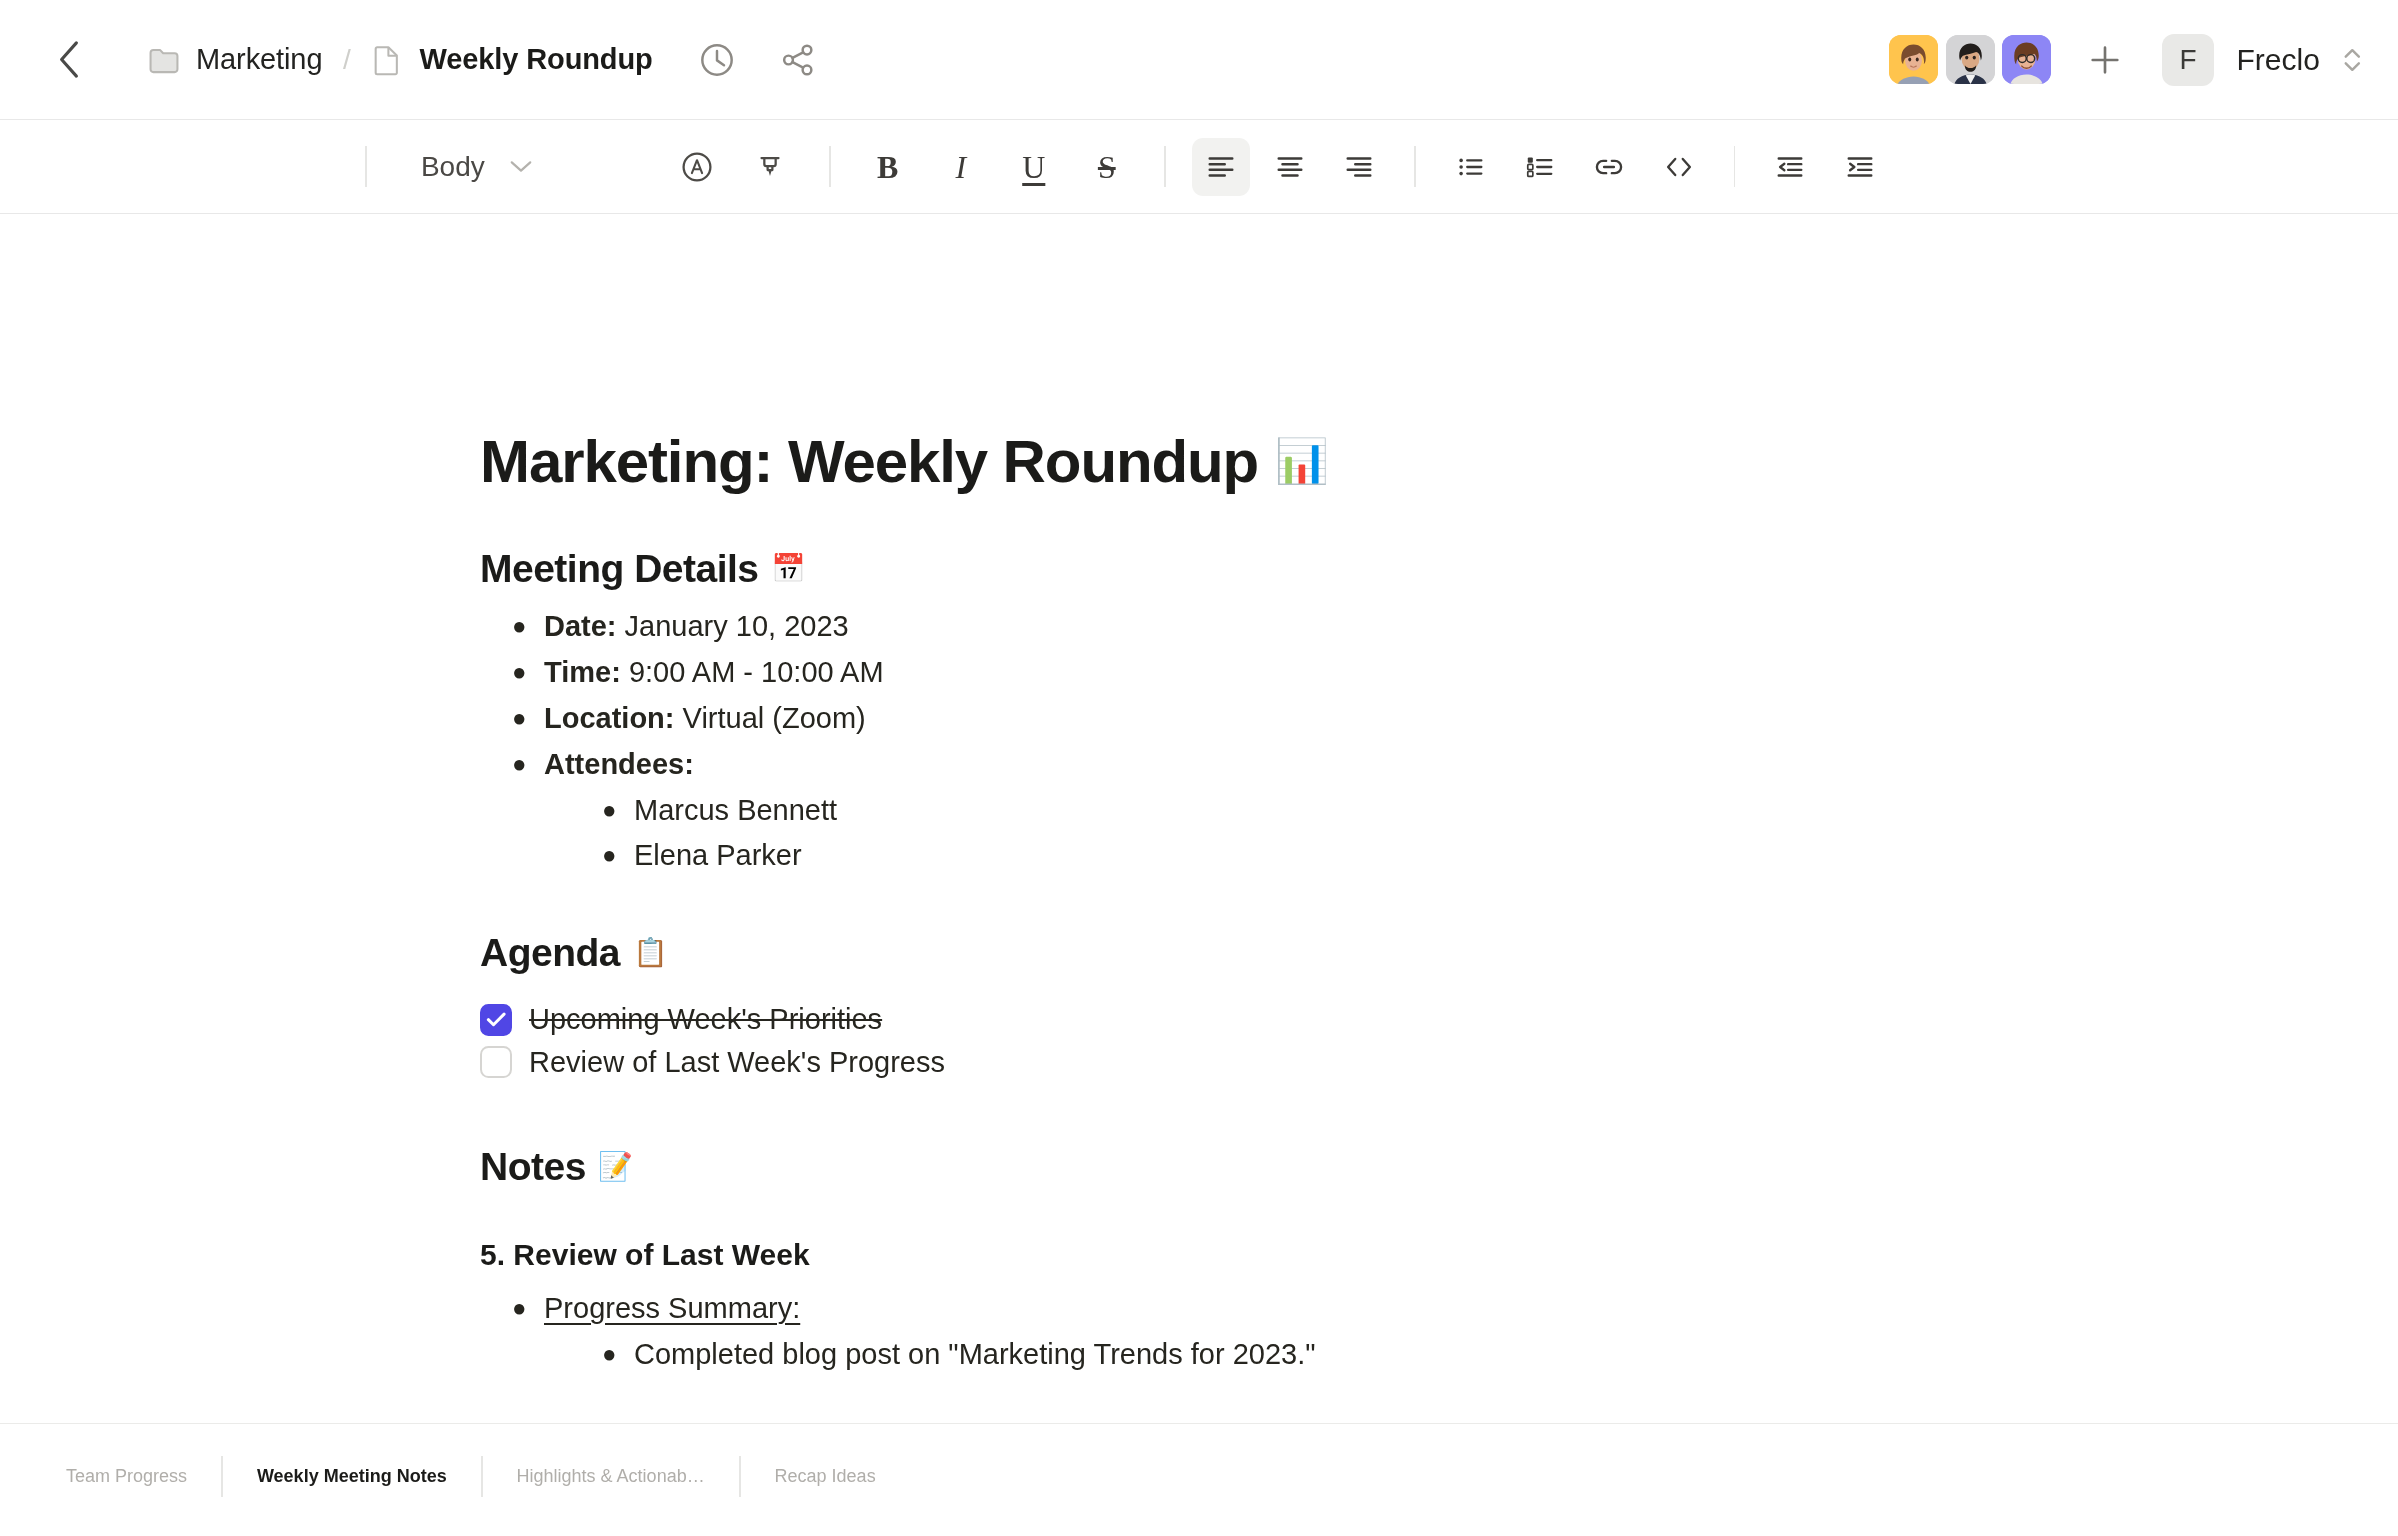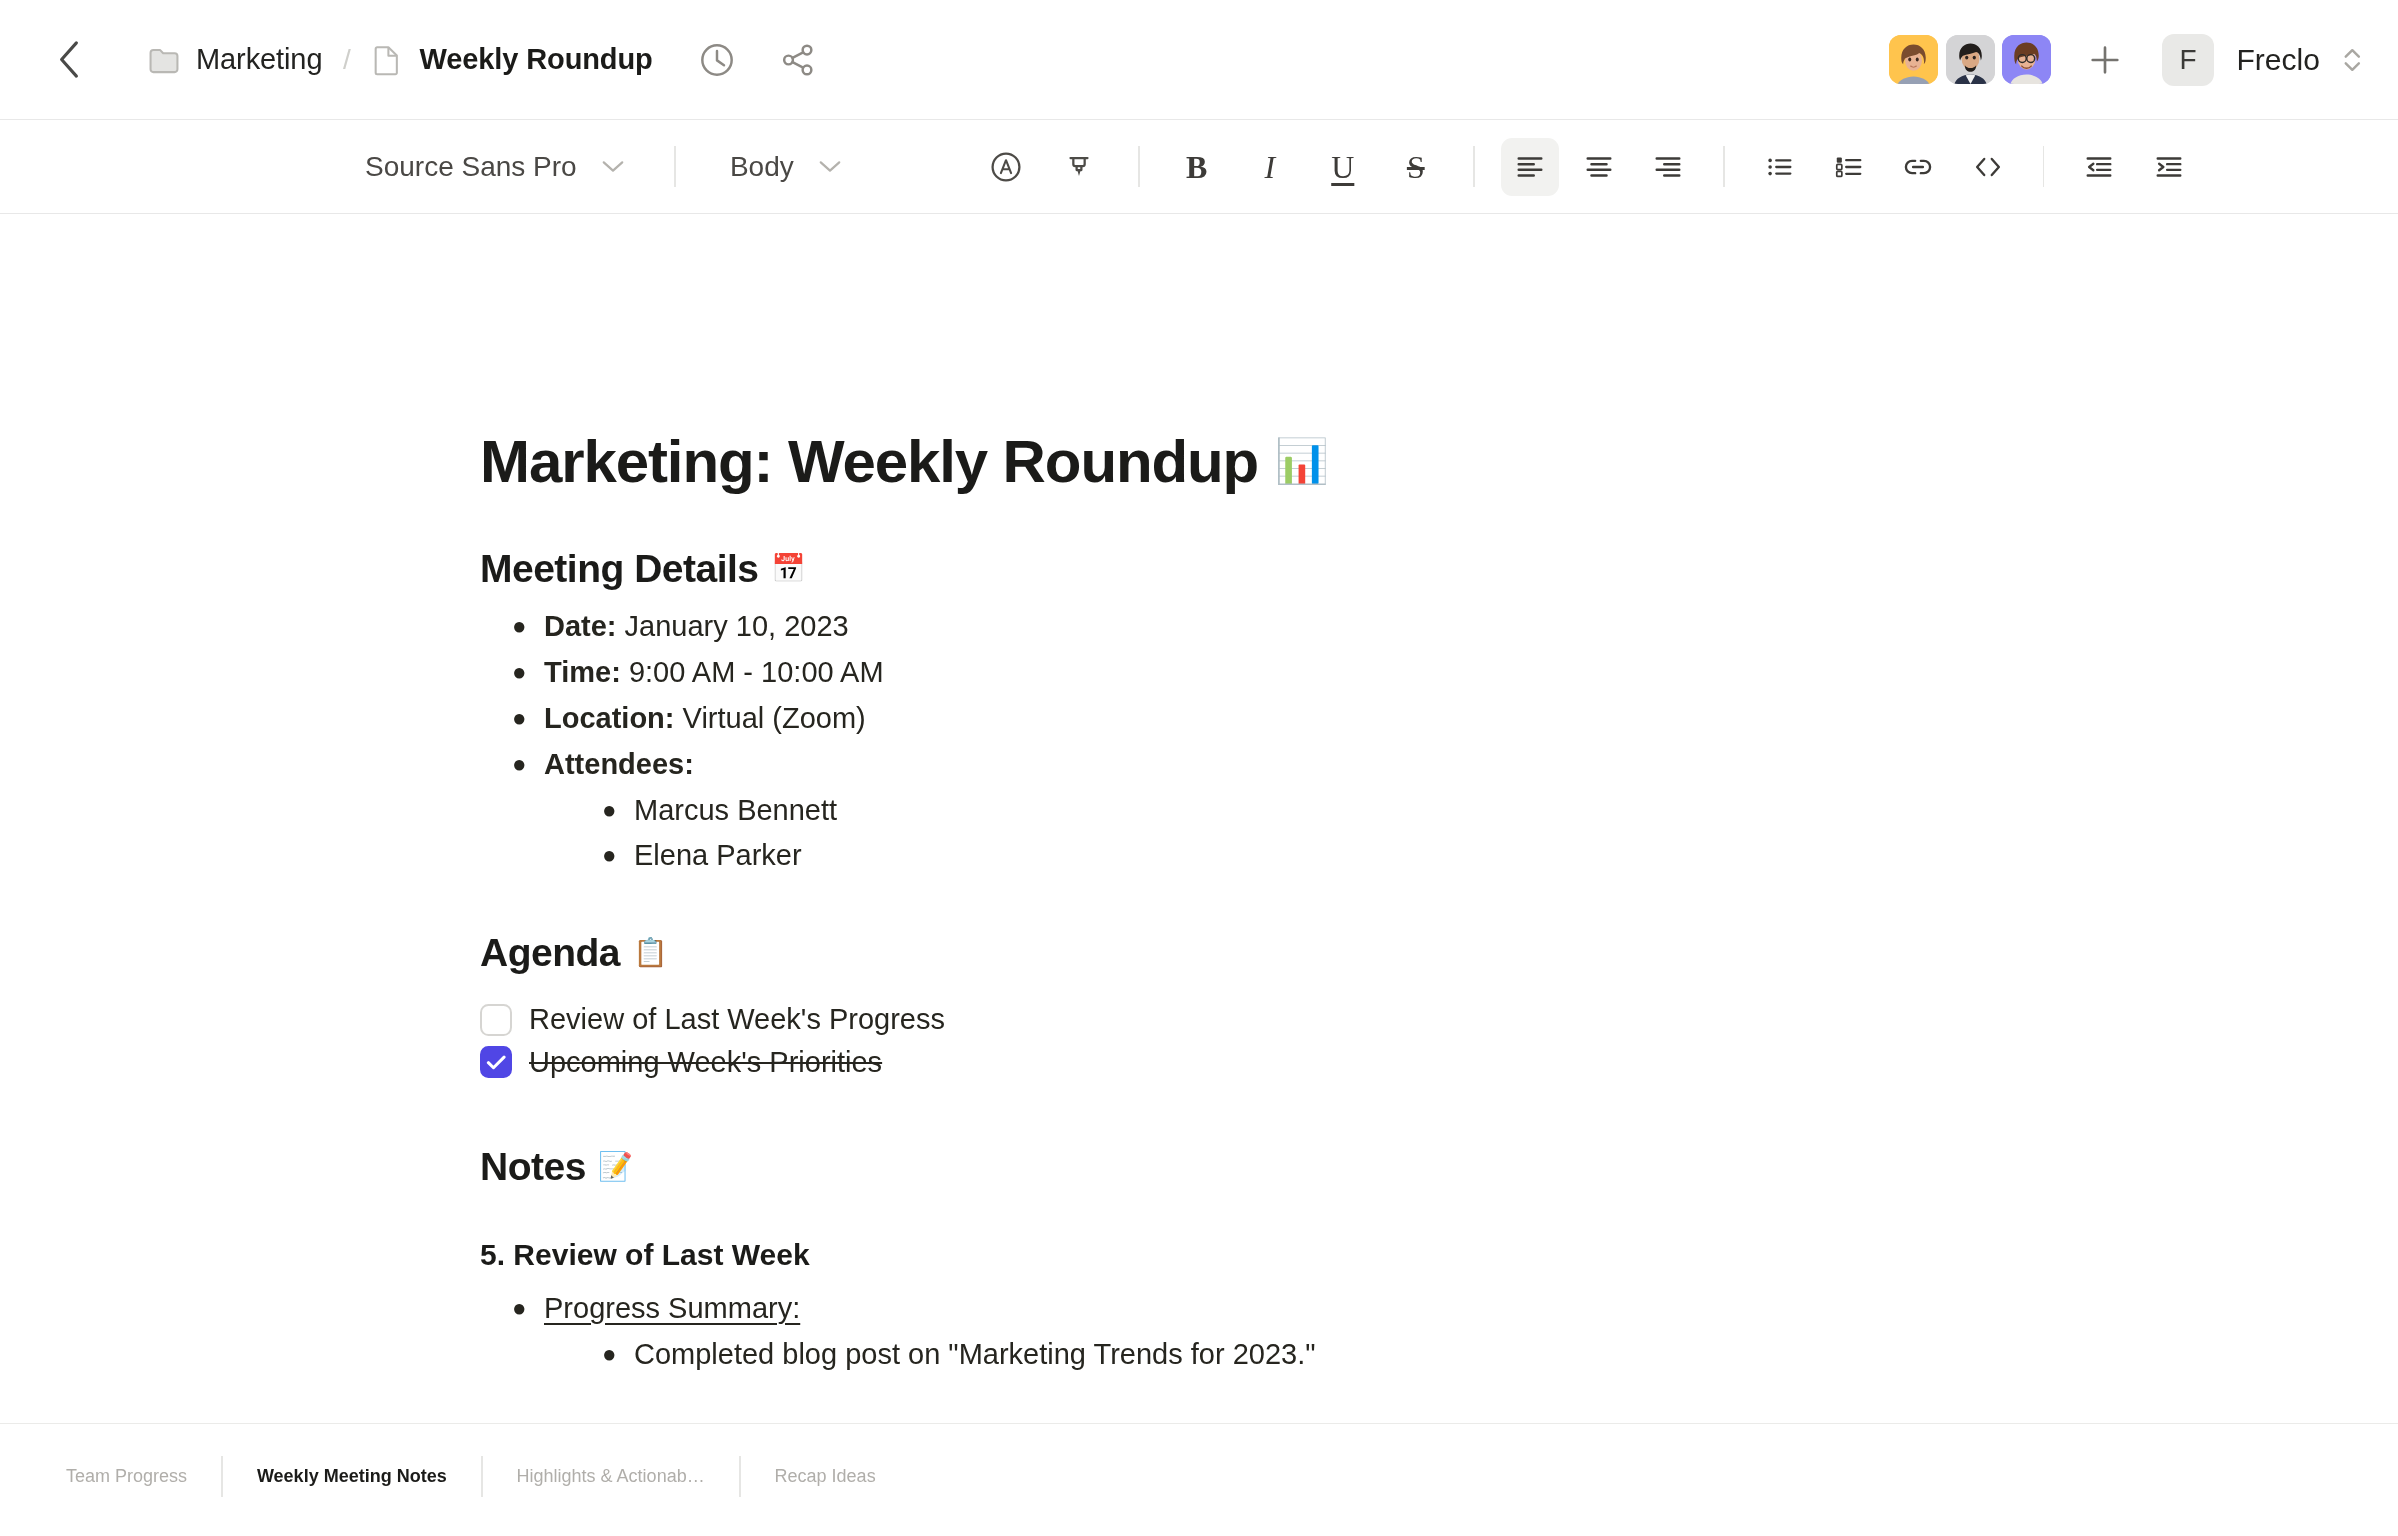--- a/index.html
+++ b/index.html
@@ -392,28 +392,20 @@
             <path d="M4 13.5 11 6.5 18 13.5" stroke="#a9a7a2" stroke-width="2.6" stroke-linecap="round" stroke-linejoin="round"></path>
             <path d="M4 20.5 11 27.5 18 20.5" stroke="#a9a7a2" stroke-width="2.6" stroke-linecap="round" stroke-linejoin="round"></path>
           </svg>
         </span>
       </div>
     </div>
   </div>
 
   <div class="toolbar">
 
-    <div class="tb-select tb-sel-font">
-      <span class="tb-select-label">Source Sans Pro</span>
-      <span class="chev">
-        <svg width="24" height="15" viewBox="0 0 26 16" fill="none">
-            <path d="M3 3.5 13 12.5 23 3.5" stroke="#b4b2ad" stroke-width="2.4" stroke-linecap="round" stroke-linejoin="round"></path>
-          </svg>
-      </span>
-    </div>
 
     <div class="tb-div"></div>
 
     <div class="tb-select tb-sel-style" style="margin-left:54px;">
       <span class="tb-select-label">Body</span>
       <span class="chev">
         <svg width="24" height="15" viewBox="0 0 26 16" fill="none">
             <path d="M3 3.5 13 12.5 23 3.5" stroke="#b4b2ad" stroke-width="2.4" stroke-linecap="round" stroke-linejoin="round"></path>
           </svg>
       </span>
@@ -562,30 +554,30 @@
         </li>
       </ul>
 
       <h2 class="h2" style="margin-top:52px;">
         <span>Agenda</span>
         <span class="emoji">📋</span>
       </h2>
 
       <div class="agenda-block">
         <div class="check-row">
-          <span class="checkbox empty"></span>
-          <span class="check-label">Review of Last Week's Progress</span>
-        </div>
-        <div class="check-row">
           <span class="checkbox checked">
             <svg width="20.6" height="17" viewBox="0 0 22 18" fill="none">
               <path d="M2.5 9.2 8 14.6 19.3 3.3" stroke="#ffffff" stroke-width="3.2" stroke-linecap="round" stroke-linejoin="round"></path>
             </svg>
           </span>
           <span class="check-label done">Upcoming Week's Priorities</span>
+        </div>
+        <div class="check-row">
+          <span class="checkbox empty"></span>
+          <span class="check-label">Review of Last Week's Progress</span>
         </div>
       </div>
 
       <h2 class="h2 notes-h2">
         <span>Notes</span>
         <span class="emoji">📝</span>
       </h2>
 
       <div class="num-head">5. Review of Last Week</div>
 

